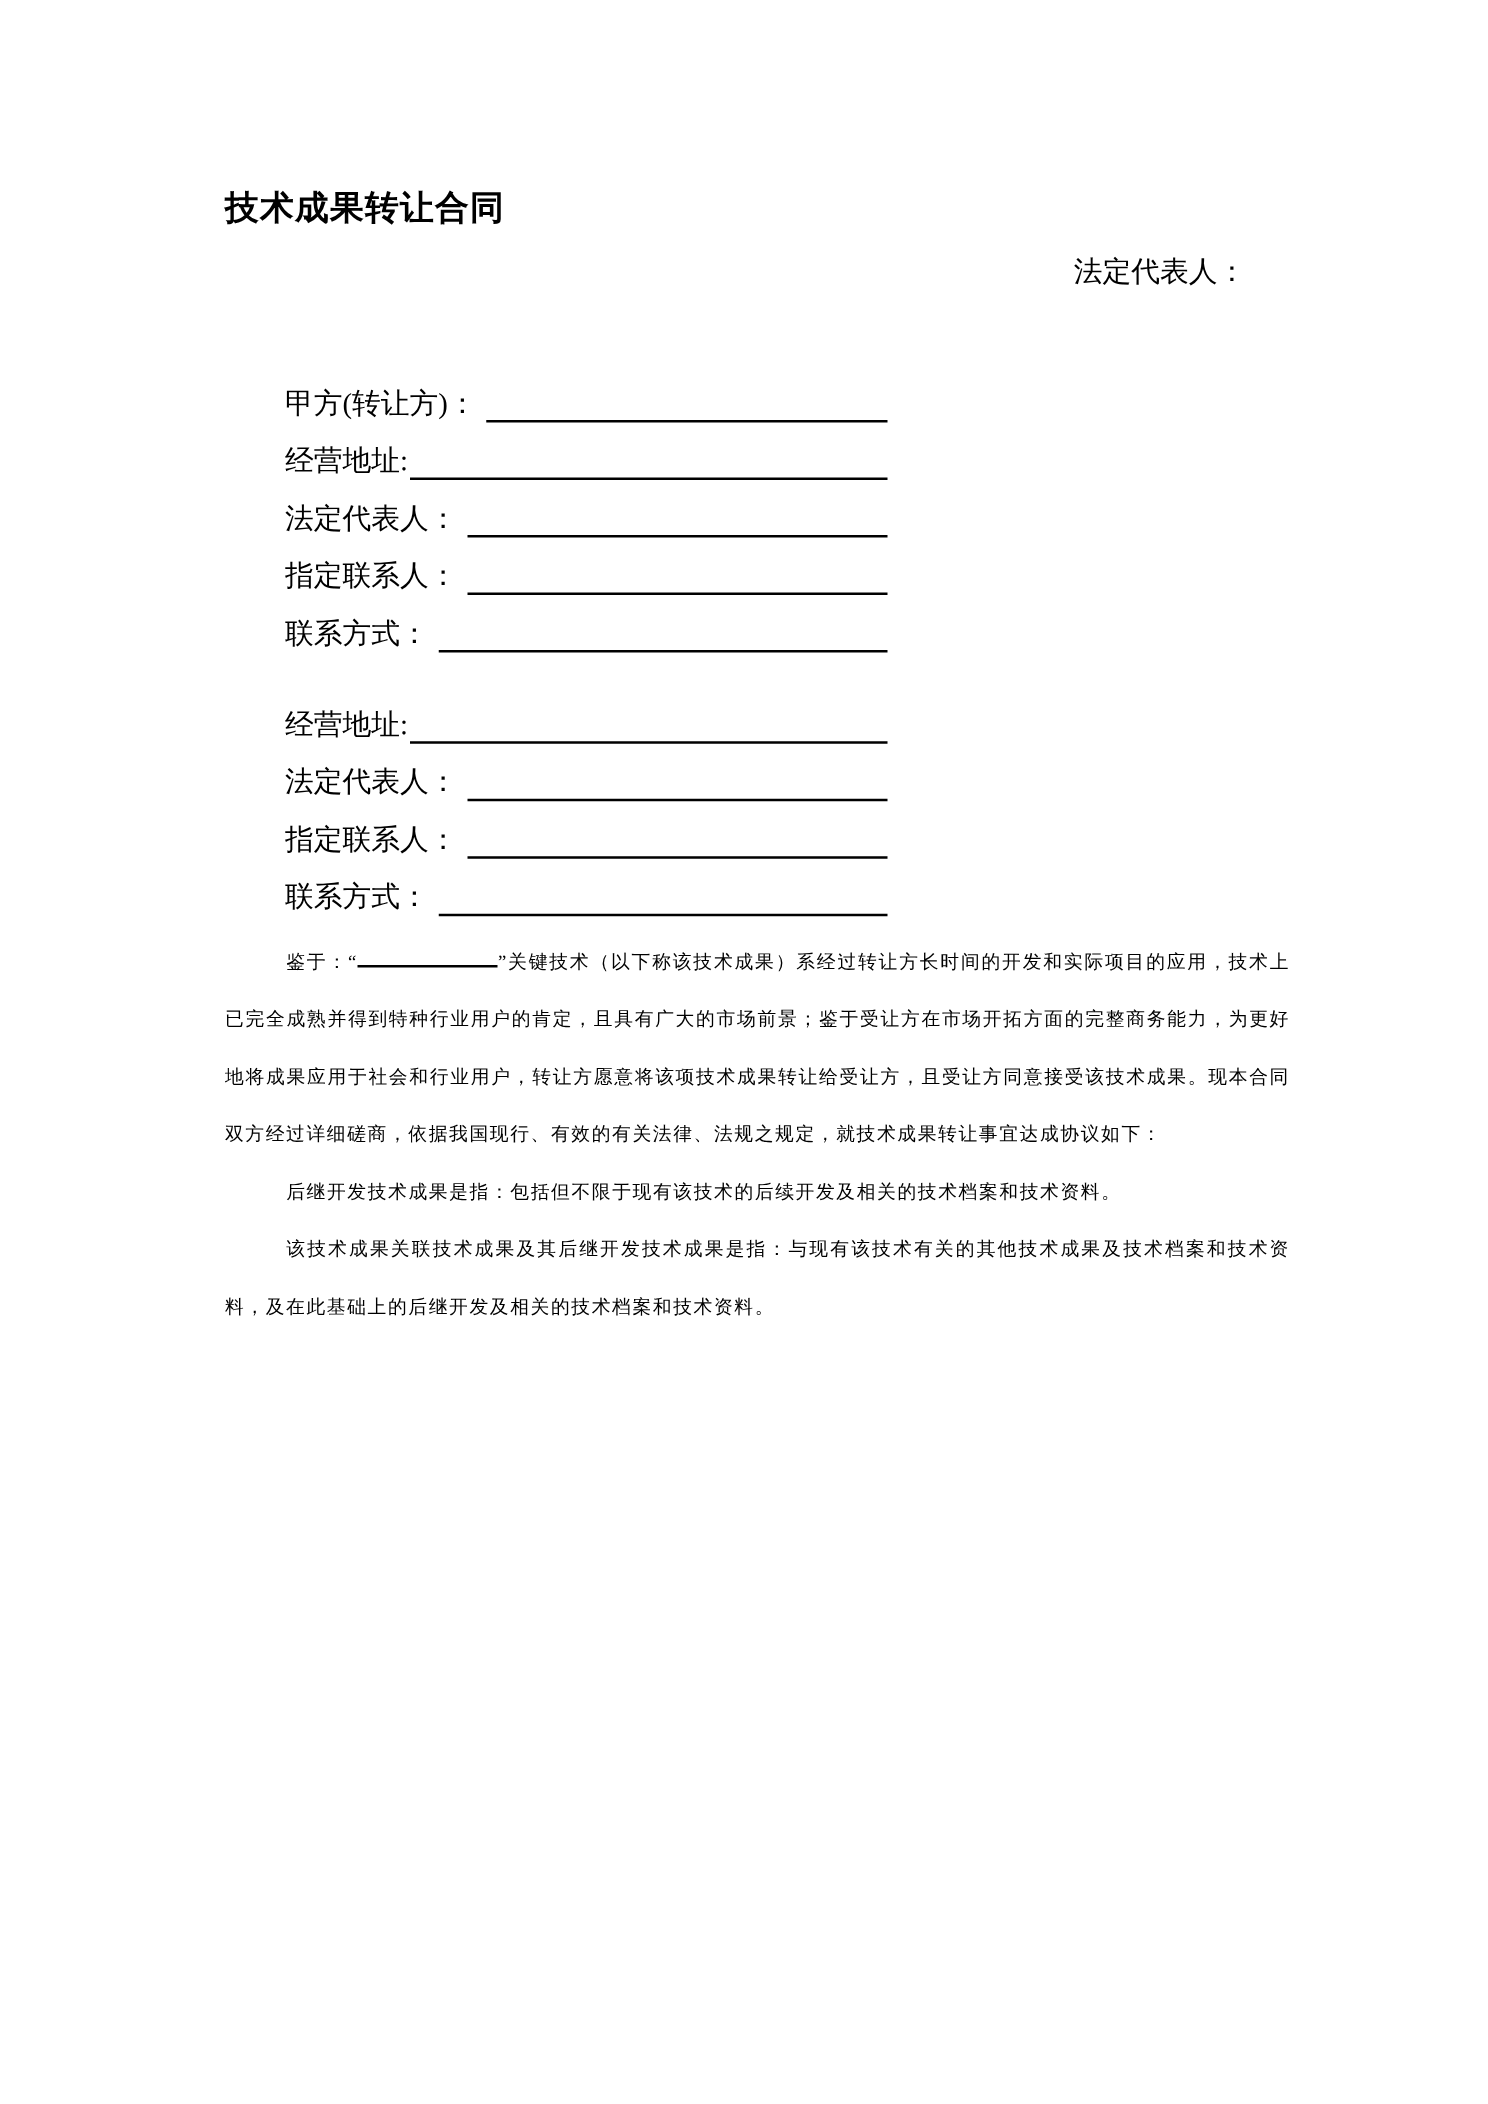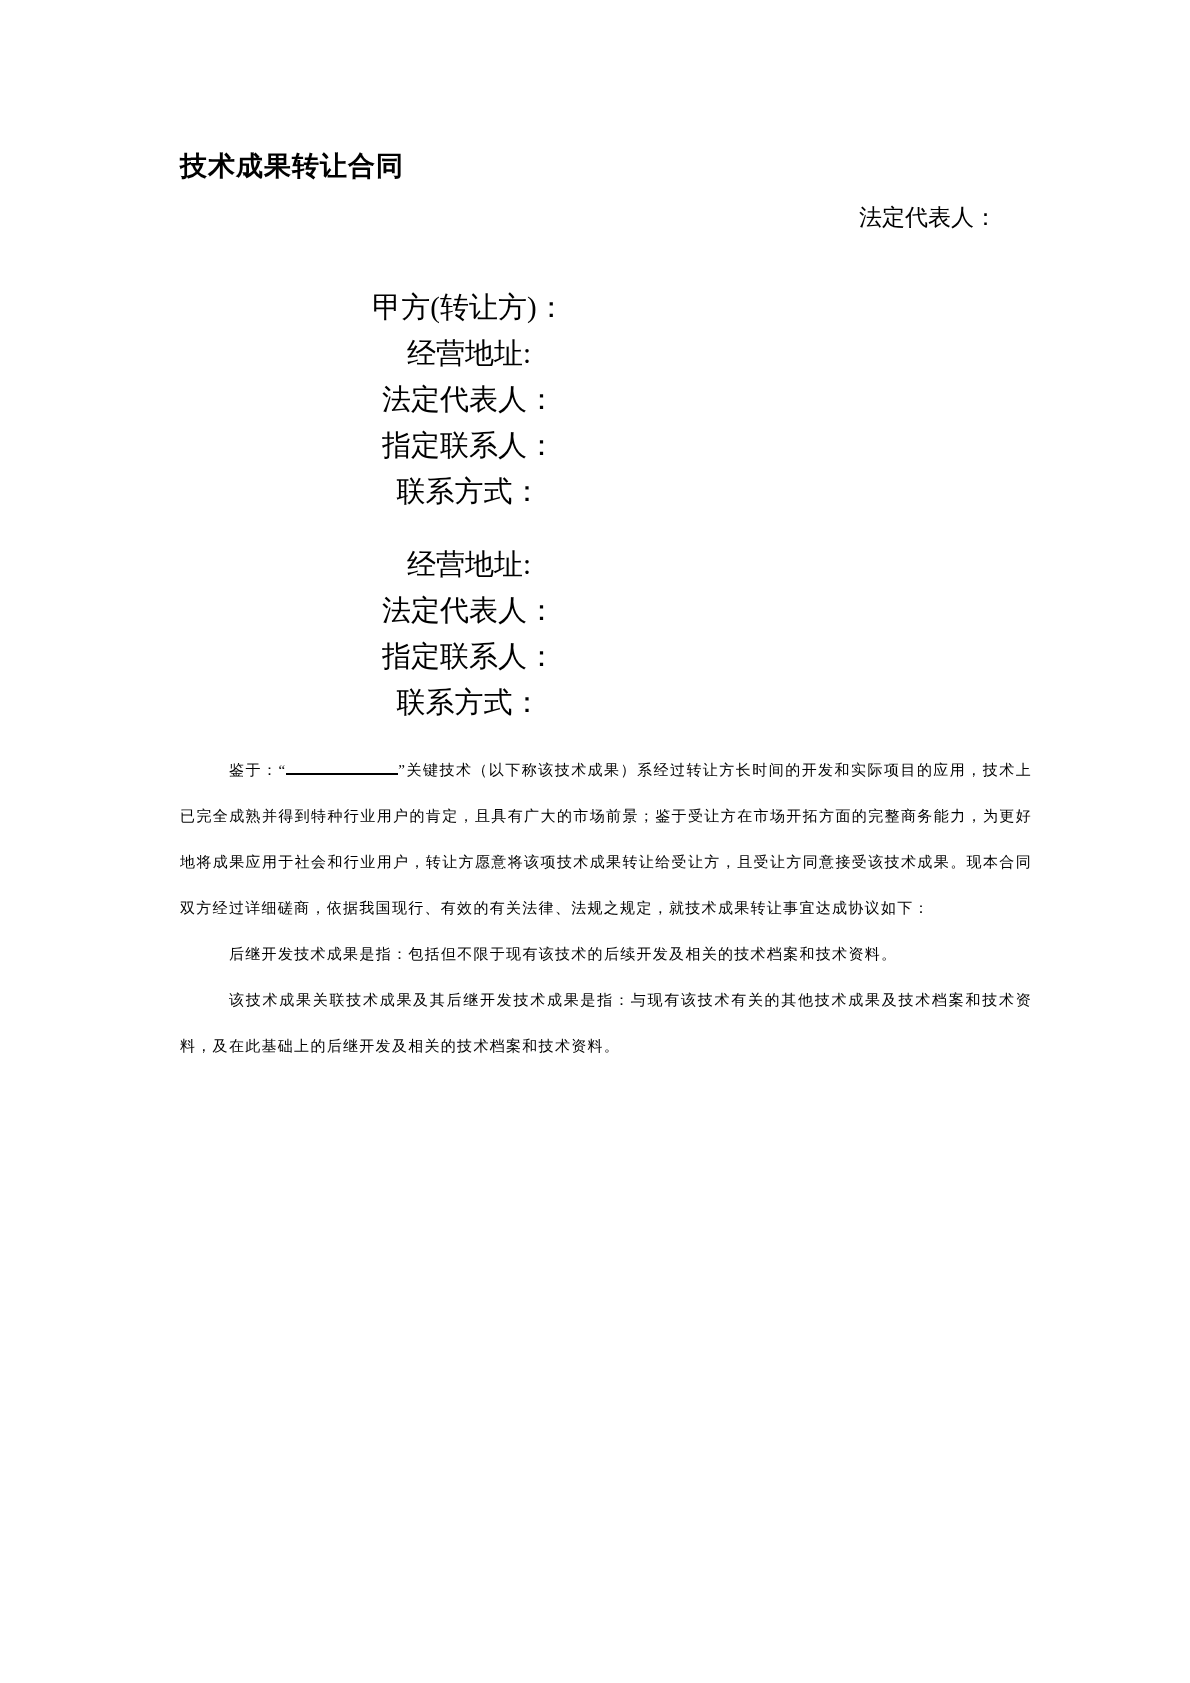--- a/index.html
+++ b/index.html
@@ -22,25 +22,25 @@
   }
   .contract-no{
     margin-top:22px;
     text-align:right;
     padding-right:35px;
     font-size:23px;line-height:28px;
   }
   .form-block{margin-top:60px;}
   .form-block.party-b{margin-top:27px;}
   .form-row{
-    display:flex;align-items:center;
+    display:flex;align-items:flex-end;
     box-sizing:border-box;
     height:46px;width:530px;
     padding-left:48px;
-    font-size:29px;line-height:30px;flex-direction:column;
+    font-size:23px;line-height:30px;
   }
   .form-row .label{white-space:nowrap;}
   .form-row .blank{
     flex:1;height:26px;
     border-bottom:2px solid #000;
     margin-left:8px;
   }
   .form-row.no-gap .blank{margin-left:2px;}
   .body-text{
     margin-top:14px;

